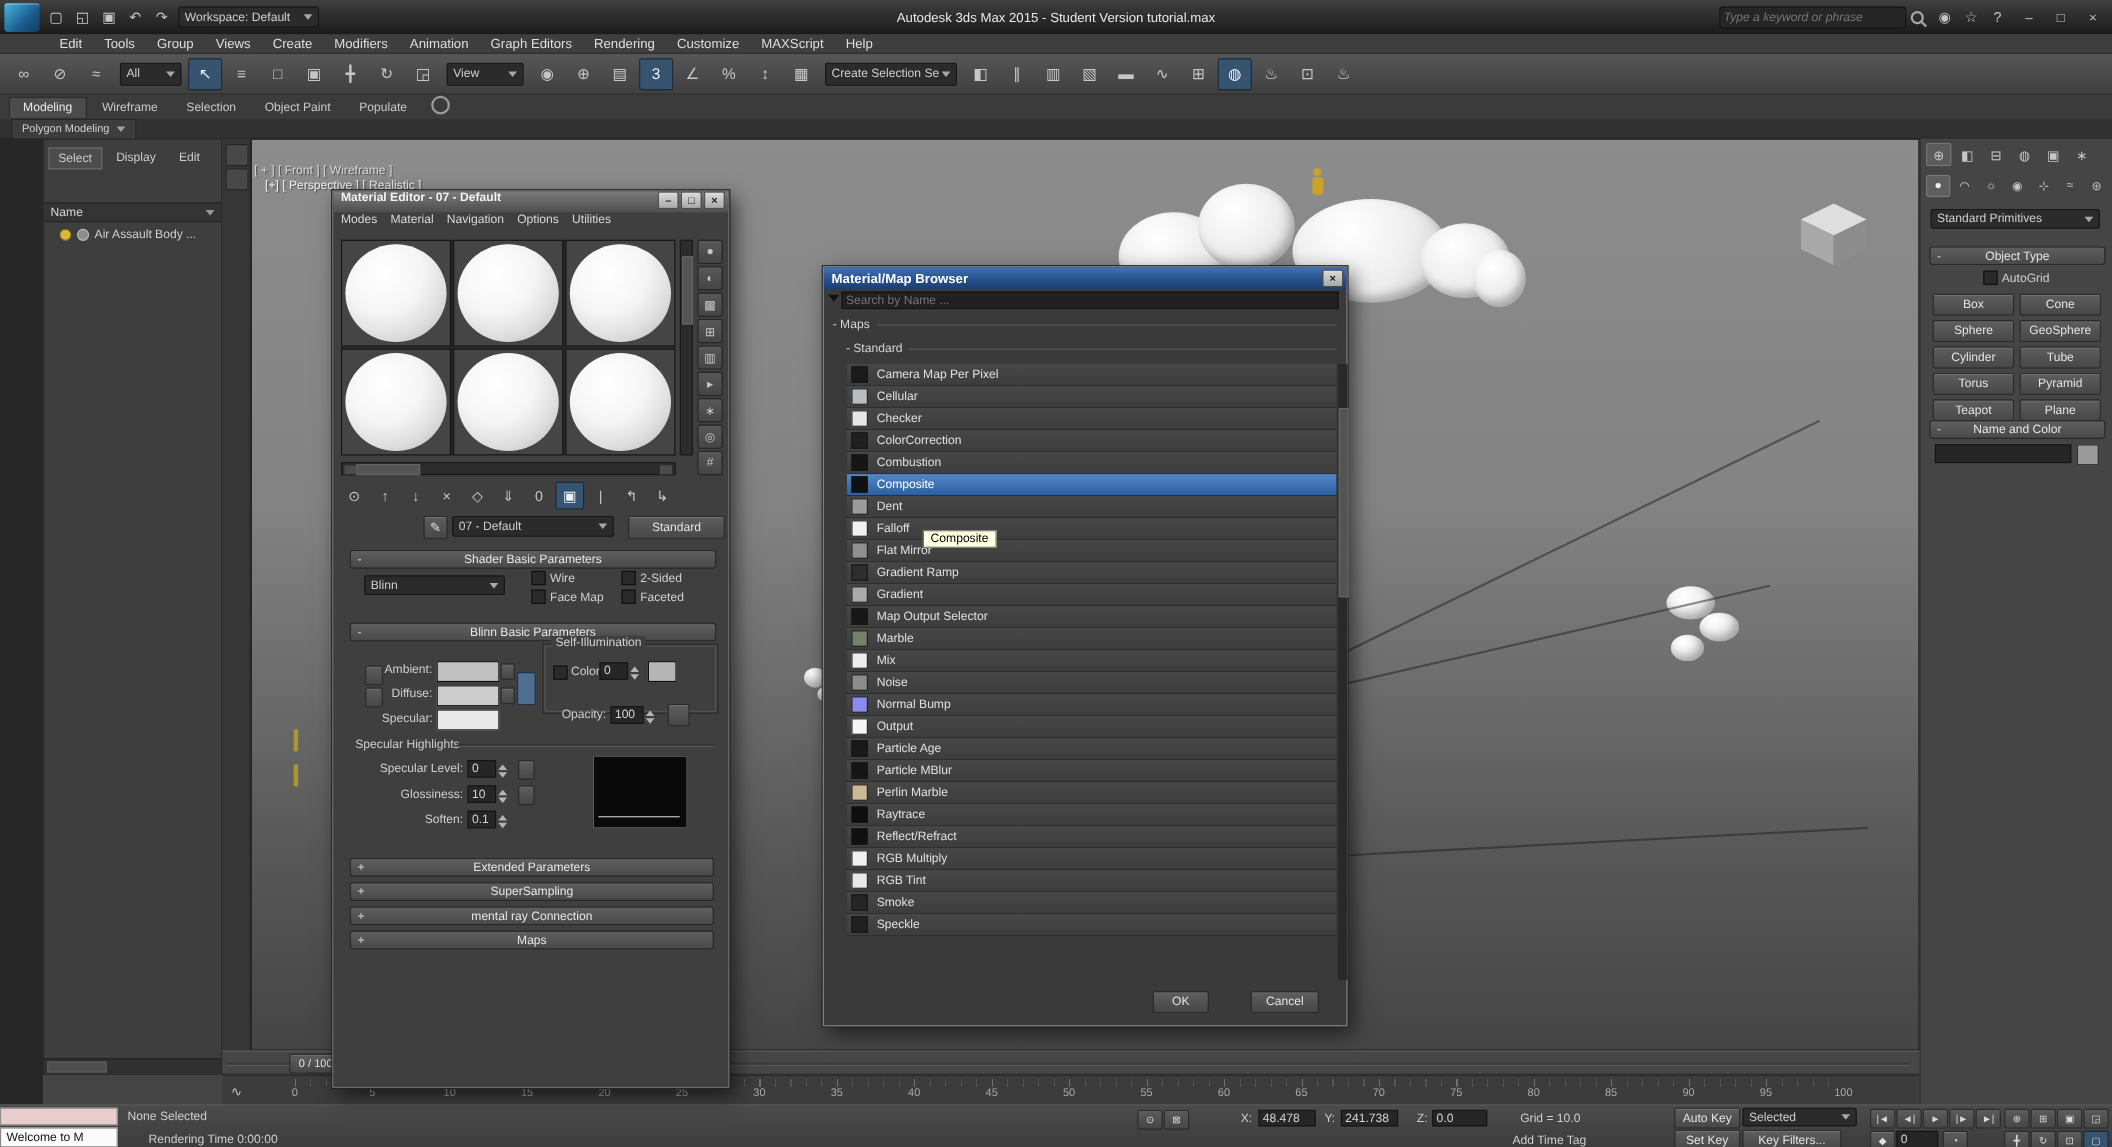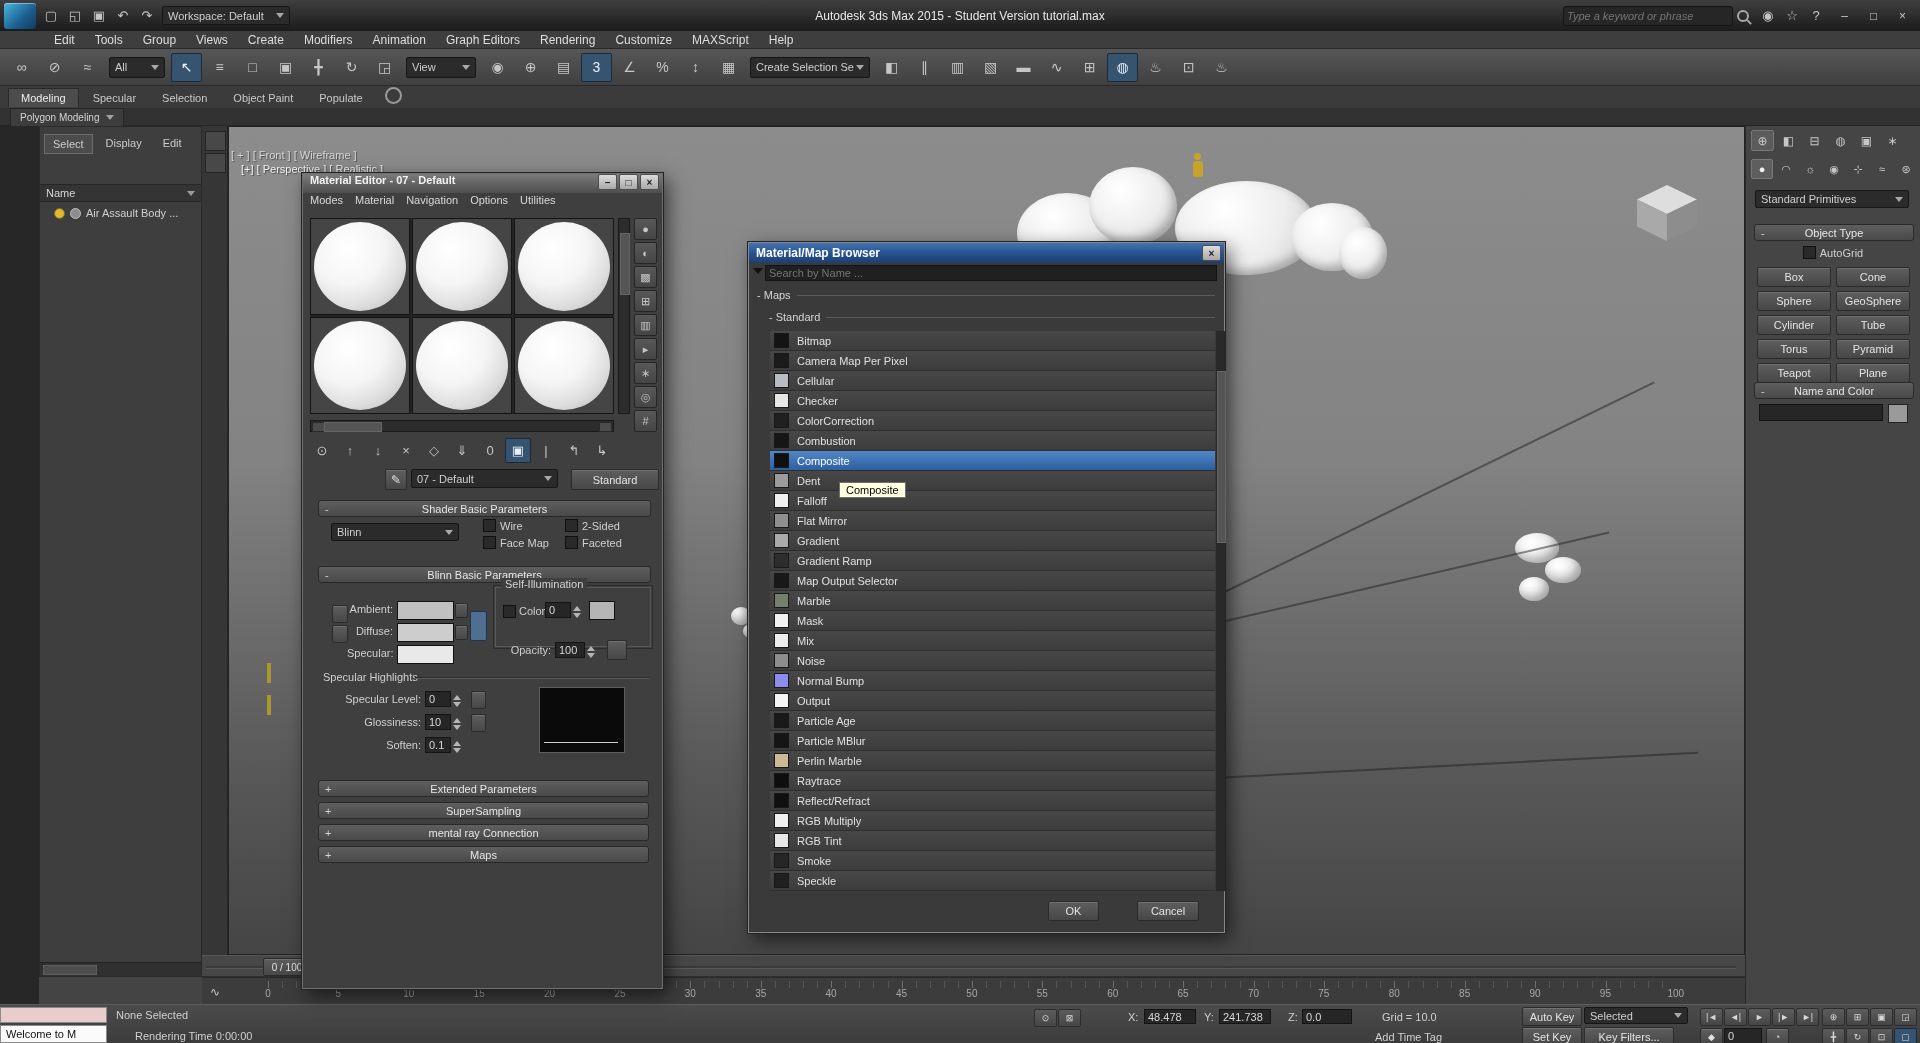--- a/index.html
+++ b/index.html
@@ -254,21 +254,21 @@
         <div class="gicon pressed">◍</div>
         <div class="gicon">♨</div>
         <div class="gicon">⊡</div>
         <div class="gicon">♨</div>
       </div>
   </div>
 
   <div id="ribbon-tabs">
     <div style="display:flex;align-items:flex-end;gap:2px">
         <div class="titem active">Modeling</div>
-        <div class="titem">Specular</div>
+        <div class="titem">Wireframe</div>
         <div class="titem">Selection</div>
         <div class="titem">Object Paint</div>
         <div class="titem">Populate</div>
       </div>
     <span class="ribcirc"></span>
   </div>
   <div id="ribbon-subtab-row">
     <div id="ribbon-subtab">Polygon Modeling</div>
   </div>
 
@@ -636,24 +636,20 @@
       <div id="mb-close">
         <div class="gicon">×</div>
       </div>
     </div>
     <div id="mb-arrow"></div>
     <input id="mb-search" class="inp" placeholder="Search by Name ..." style="">
     <div class="grp" style="left:8px;top:46px;width:458px">- Maps</div>
     <div class="grp" style="left:20px;top:68px;width:446px">- Standard</div>
     <div id="mb-list">
         <div class="maprow">
-          <span class="mapic" style="background: rgb(20, 20, 20);"></span>
-          <span class="maplbl">Bitmap</span>
-        </div>
-        <div class="maprow">
           <span class="mapic" style="background: rgb(27, 27, 27);"></span>
           <span class="maplbl">Camera Map Per Pixel</span>
         </div>
         <div class="maprow">
           <span class="mapic" style="background: rgb(185, 188, 192);"></span>
           <span class="maplbl">Cellular</span>
         </div>
         <div class="maprow">
           <span class="mapic" style="background: rgb(230, 230, 230);"></span>
           <span class="maplbl">Checker</span>
@@ -676,38 +672,34 @@
         </div>
         <div class="maprow">
           <span class="mapic" style="background: rgb(240, 240, 240);"></span>
           <span class="maplbl">Falloff</span>
         </div>
         <div class="maprow">
           <span class="mapic" style="background: rgb(143, 143, 143);"></span>
           <span class="maplbl">Flat Mirror</span>
         </div>
         <div class="maprow">
+          <span class="mapic" style="background: rgb(45, 45, 45);"></span>
+          <span class="maplbl">Gradient Ramp</span>
+        </div>
+        <div class="maprow">
           <span class="mapic" style="background: rgb(170, 170, 170);"></span>
           <span class="maplbl">Gradient</span>
         </div>
         <div class="maprow">
-          <span class="mapic" style="background: rgb(45, 45, 45);"></span>
-          <span class="maplbl">Gradient Ramp</span>
-        </div>
-        <div class="maprow">
           <span class="mapic" style="background: rgb(24, 24, 24);"></span>
           <span class="maplbl">Map Output Selector</span>
         </div>
         <div class="maprow">
           <span class="mapic" style="background: rgb(116, 128, 107);"></span>
           <span class="maplbl">Marble</span>
-        </div>
-        <div class="maprow">
-          <span class="mapic" style="background: rgb(242, 242, 242);"></span>
-          <span class="maplbl">Mask</span>
         </div>
         <div class="maprow">
           <span class="mapic" style="background: rgb(237, 237, 237);"></span>
           <span class="maplbl">Mix</span>
         </div>
         <div class="maprow">
           <span class="mapic" style="background: rgb(141, 141, 141);"></span>
           <span class="maplbl">Noise</span>
         </div>
         <div class="maprow">

